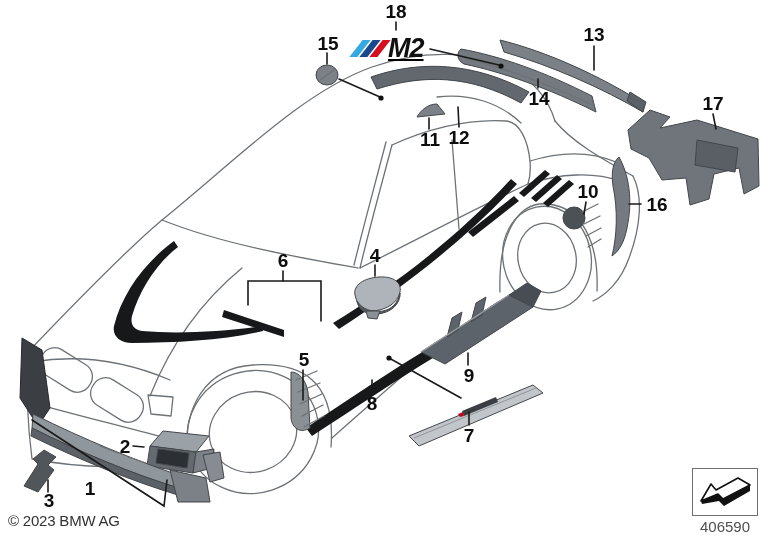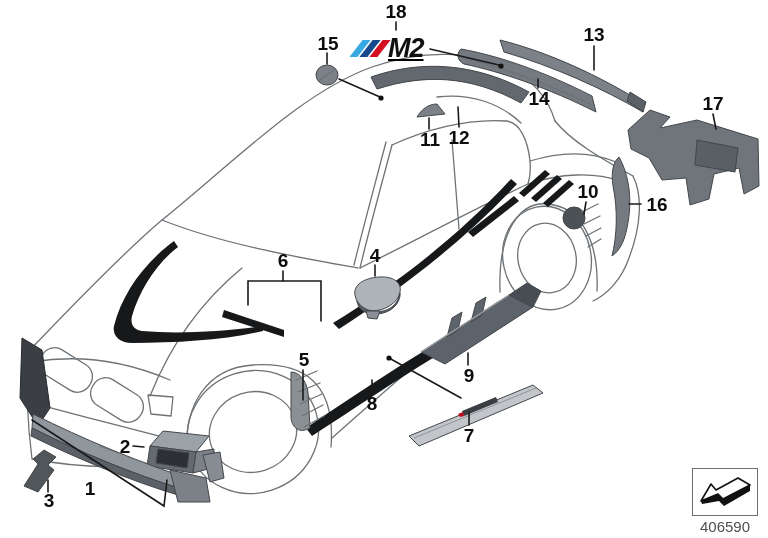--- a/index.html
+++ b/index.html
@@ -217,20 +217,21 @@
 
   <div id="m2-logo">
     <div class="stripes">
       <div class="stripe" style="background: rgb(54, 169, 226);"></div>
       <div class="stripe" style="background: rgb(23, 73, 140);"></div>
       <div class="stripe" style="background: rgb(212, 15, 32);"></div>
     </div>
     <div class="logo-text">M2</div>
   </div>
 
+  <div id="copyright">© 2023 BMW AG</div>
 
   <div id="ref-box">
     <svg width="63" height="45" viewBox="0 0 63 45">
       <path d="M8,32 L18,15 L23,21 L45,9 L57,16 L30,30 L25,25 Z" fill="#ffffff" stroke="#111" stroke-width="1.6" stroke-linejoin="round"></path>
       <path d="M8,32 L25,25 L30,30 L57,16 L57,22 L31,37 L26,32 L9,35 Z" fill="#111"></path>
     </svg>
   </div>
   <div id="ref-number">406590</div>
 
 </div>

